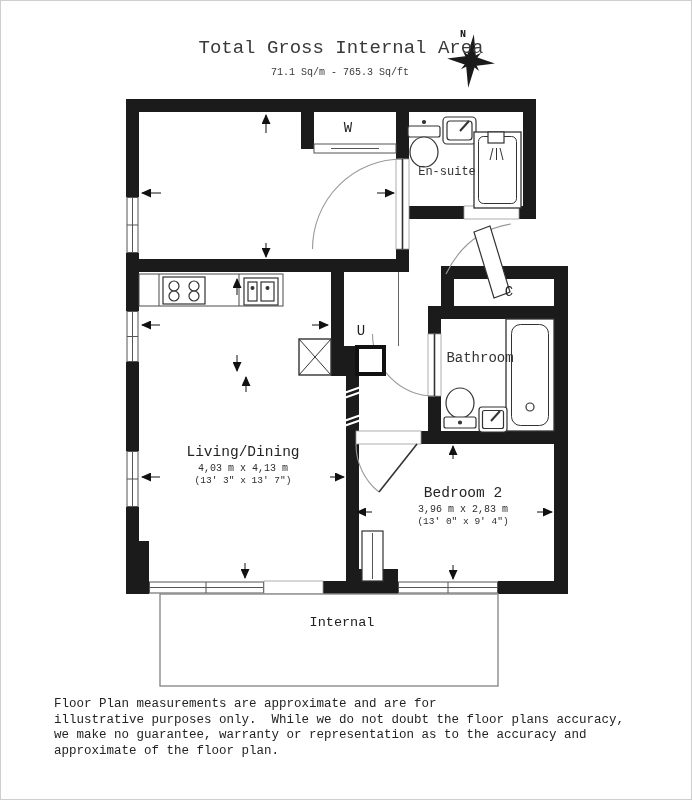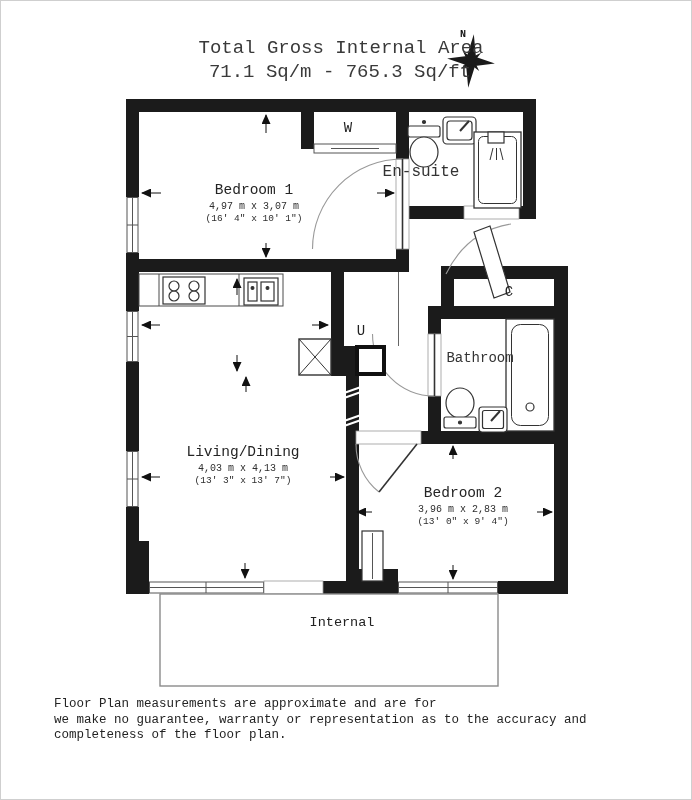--- a/index.html
+++ b/index.html
@@ -4,21 +4,21 @@
 <style>
   html,body{margin:0;padding:0;background:#fff;}
   #frame{
     position:relative;width:692px;height:800px;background:#ffffff;
     border:1px solid #cfcfcf;box-sizing:border-box;overflow:hidden;
     font-family:Liberation Mono, monospace;
   }
   #plan-svg{position:absolute;left:0;top:0;}
   .lbl{position:absolute;transform:translate(-50%,-50%);white-space:nowrap;color:#333;}
   .title{font-size:19px;color:#3a3a3a;}
-  .subtitle{font-size:19px;color:#3a3a3a;}
+  .subtitle{font-size:10px;color:#3a3a3a;}
   .north{font-size:10px;font-weight:bold;color:#111;}
   .roomgrp{position:absolute;transform:translateX(-50%);text-align:center;color:#222;}
   .room-name{display:block;font-size:14.5px;line-height:17px;color:#242424;}
   .room-dims{display:block;font-size:10px;line-height:12px;color:#2e2e2e;margin-top:2px;}
   .room-dims-ft{display:block;font-size:9.5px;line-height:11px;color:#2e2e2e;}
   .closet-lbl{font-size:14px;color:#222;}
   .balcony-lbl{font-size:13.5px;color:#222;}
   .disclaimer{
     position:absolute;left:346px;top:696px;transform:translateX(-50%);
     width:586px;text-align:left;color:#232323;font-size:12.5px;line-height:15.5px;
@@ -232,46 +232,42 @@
     <g transform="translate(470,60) rotate(6)">
       <path d="M 0 -27 L 4.5 -4.5 L 24 0 L 4.5 4.5 L 0 27 L -4.5 4.5 L -24 0 L -4.5 -4.5 Z" fill="#1a1a1a"></path>
       <path transform="rotate(45)" d="M 0 -13 L 2.5 -2.5 L 13 0 L 2.5 2.5 L 0 13 L -2.5 2.5 L -13 0 L -2.5 -2.5 Z" fill="#1a1a1a"></path>
     </g>
   </svg>
 
   <div class="lbl title" style="left:340px;top:47px;">Total Gross Internal Area</div>
   <div class="lbl subtitle" style="left:339px;top:71px;">71.1 Sq/m - 765.3 Sq/ft</div>
   <div class="lbl north" style="left:462px;top:33px;">N</div>
 
-  <div class="roomgrp" style="left:253px;top:181px;">
-    <span class="room-name">Bedroom 1</span>
-    <span class="room-dims">4,97 m x 3,07 m</span>
-    <span class="room-dims-ft">(16' 4" x 10' 1")</span>
-  </div>
 
 
   <div class="roomgrp" style="left:242px;top:443px;">
     <span class="room-name">Living/Dining</span>
     <span class="room-dims">4,03 m x 4,13 m</span>
     <span class="room-dims-ft">(13' 3" x 13' 7")</span>
   </div>
 
   <div class="roomgrp" style="left:462px;top:484px;">
     <span class="room-name">Bedroom 2</span>
     <span class="room-dims">3,96 m x 2,83 m</span>
     <span class="room-dims-ft">(13' 0" x 9' 4")</span>
   </div>
 
-  <div class="lbl" style="left:420px;top:171px;font-size:16px;">En-suite</div>
+  <div class="lbl" style="left:446px;top:171px;font-size:12px;">En-suite</div>
   <div class="lbl" style="left:479px;top:357px;font-size:14px;">Bathroom</div>
   <div class="lbl balcony-lbl" style="left:341px;top:621px;">Internal</div>
 
   <div class="lbl closet-lbl" style="left:347px;top:127px;">W</div>
   <div class="lbl closet-lbl" style="left:360px;top:330px;">U</div>
   <div class="lbl closet-lbl" style="left:508px;top:291px;">C</div>
 
   <div class="disclaimer">
     <div>Floor Plan measurements are approximate and are for</div>
+    <div>illustrative purposes only.  While we do not doubt the floor plans accuracy,</div>
     <div>we make no guarantee, warranty or representation as to the accuracy and</div>
-    <div>completeness of the floor plan.</div>
+    <div>approximate of the floor plan.</div>
   </div>
 
 </div>
 
 </body></html>

